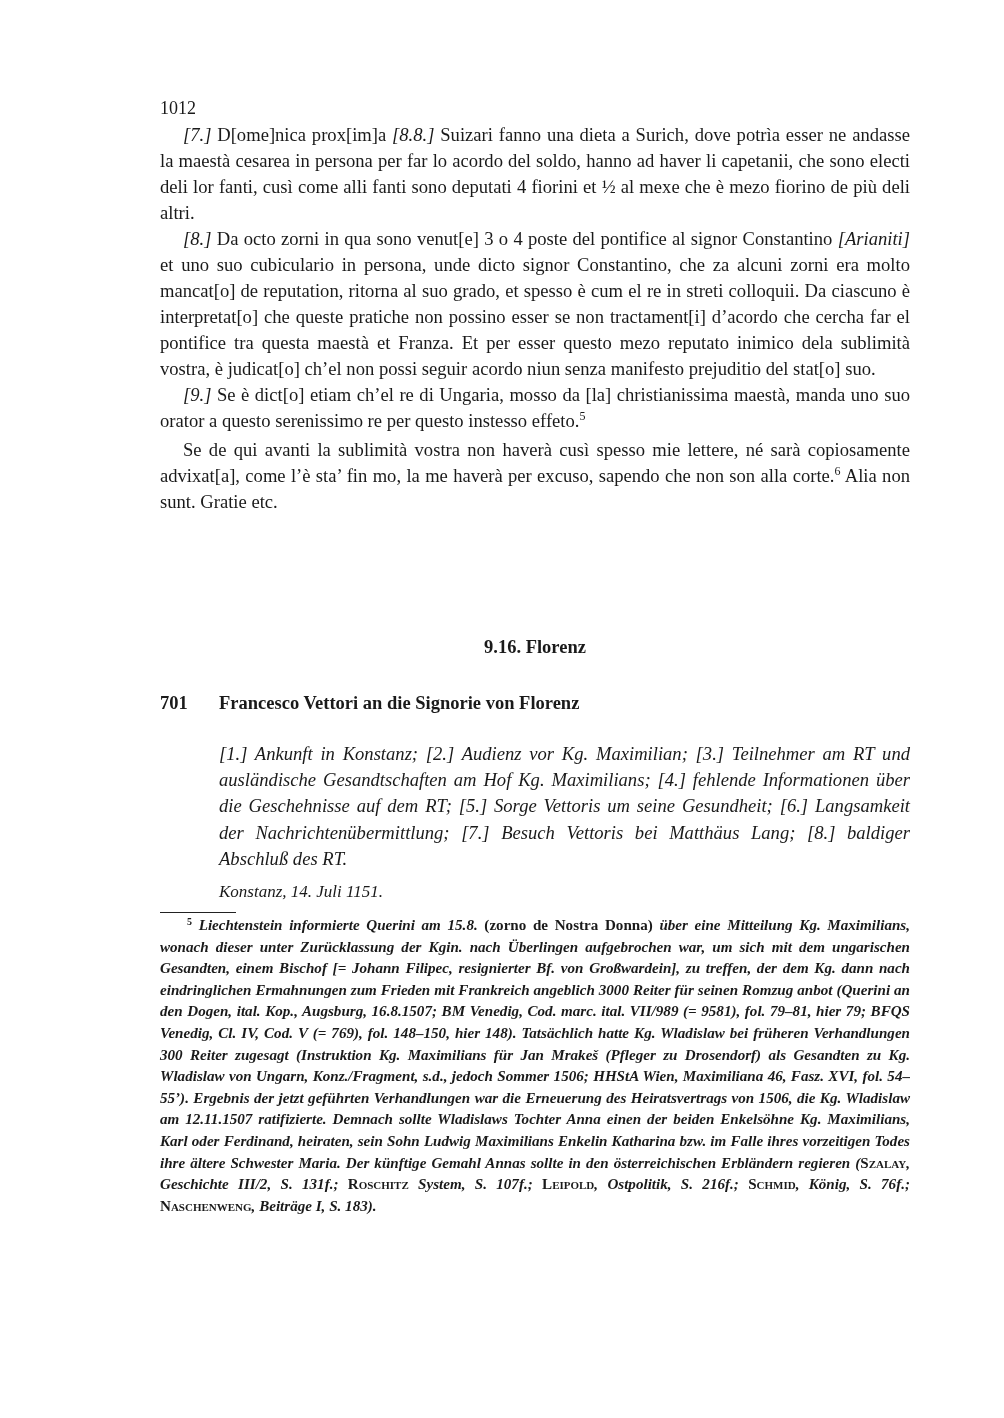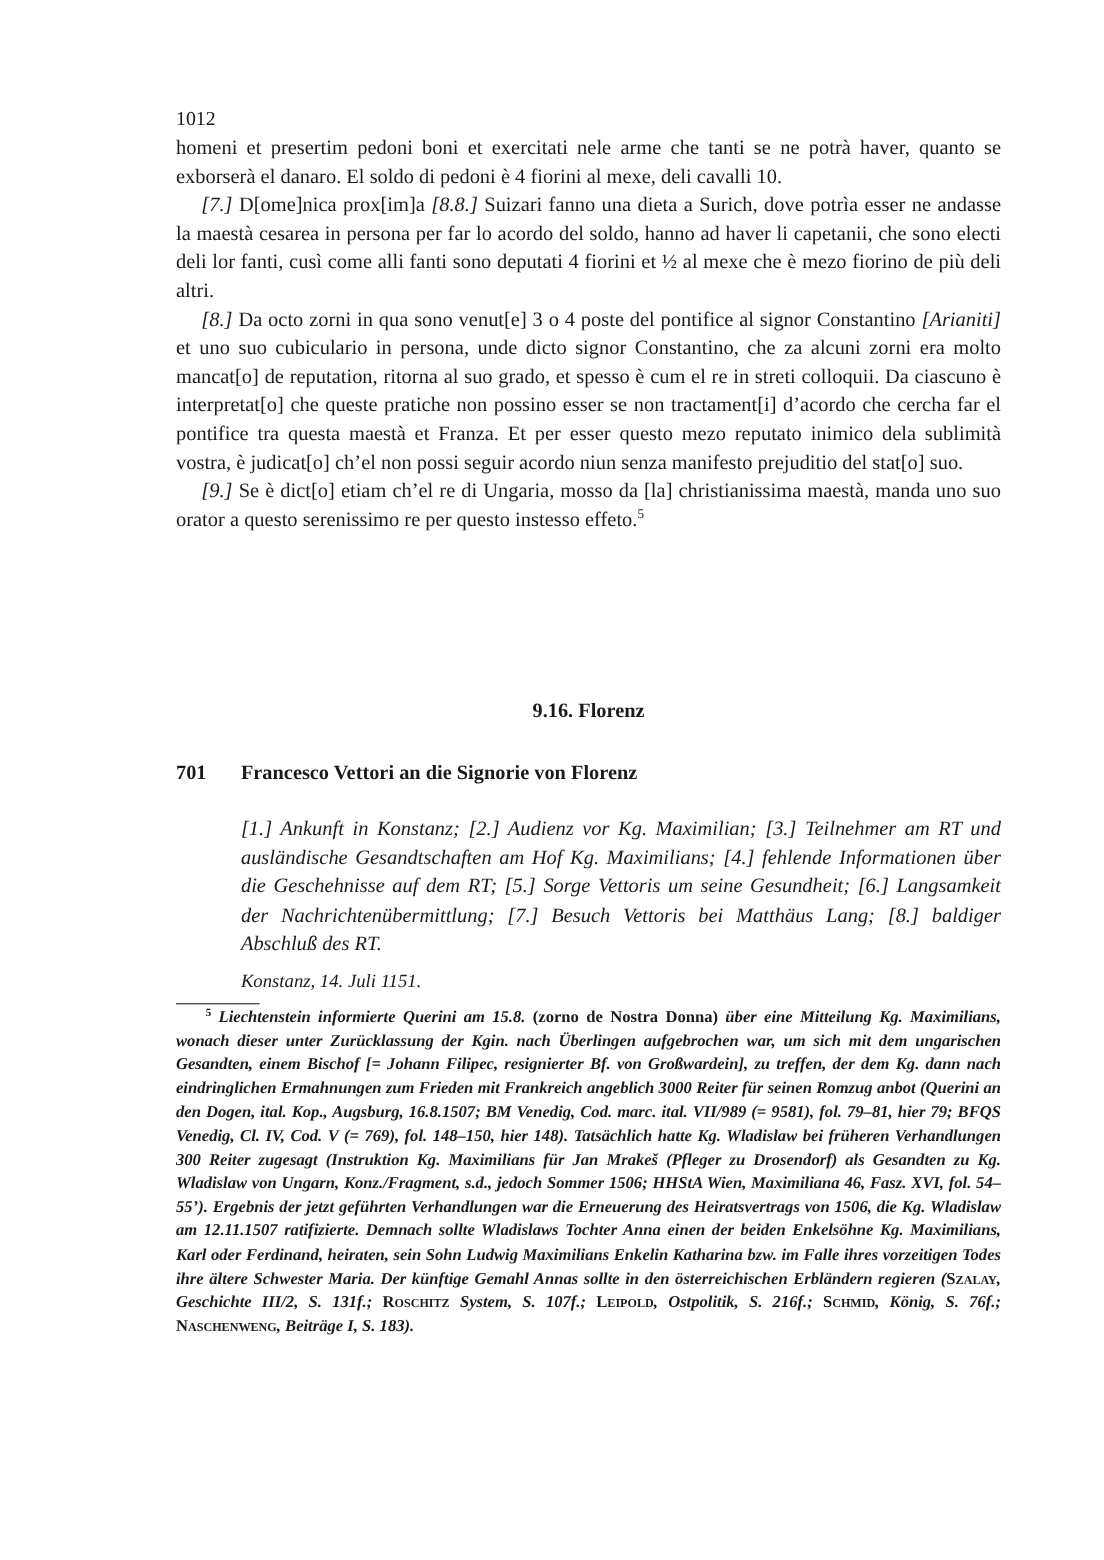--- a/index.html
+++ b/index.html
@@ -31,24 +31,24 @@
 </head>
 <body>
 
 <div class="page">
 
   <div class="running-head">
     <span class="page-num">1012</span>
   </div>
 
   <div class="body-text">
-    <p><span>homeni et presertim pedoni boni et exercitati nele arme che tanti se ne potrà haver, quanto se exborserà el danaro. El soldo di pedoni è 4 fiorini al mexe, deli cavalli 10.</span></p>
     <p class="ind"><i>[7.]</i><span> D[ome]nica prox[im]a </span><i>[8.8.]</i><span> Suizari fanno una dieta a Surich, dove potrìa esser ne andasse la maestà cesarea in persona per far lo acordo del soldo, hanno ad haver li capetanii, che sono electi deli lor fanti, cusì come alli fanti sono deputati 4 fiorini et ½ al mexe che è mezo fiorino de più deli altri.</span></p>
     <p class="ind"><i>[8.]</i><span> Da octo zorni in qua sono venut[e] 3 o 4 poste del pontifice al signor Constantino </span><i>[Arianiti]</i><span> et uno suo cubiculario in persona, unde dicto signor Constantino, che za alcuni zorni era molto mancat[o] de reputation, ritorna al suo grado, et spesso è cum el re in streti colloquii. Da ciascuno è interpretat[o] che queste pratiche non possino esser se non tractament[i] d’acordo che cercha far el pontifice tra questa maestà et Franza. Et per esser questo mezo reputato inimico dela sublimità vostra, è judicat[o] ch’el non possi seguir acordo niun senza manifesto prejuditio del stat[o] suo.</span></p>
     <p class="ind"><i>[9.]</i><span> Se è dict[o] etiam ch’el re di Ungaria, mosso da [la] christianissima maestà, manda uno suo orator a questo serenissimo re per questo instesso effeto.</span><sup>5</sup></p>
+    <p class="ind spaced"><span>Se de qui avanti la sublimità vostra non haverà cusì spesso mie lettere, né sarà copiosamente advixat[a], come l’è sta’ fin mo, la me haverà per excuso, sapendo che non son alla corte.</span><sup>6</sup><span> Alia non sunt. Gratie etc.</span></p>
   </div>
 
   <div class="section-heading">9.16. Florenz</div>
 
   <div class="doc-heading">
     <span class="doc-num">701</span>
     <span class="doc-title">Francesco Vettori an die Signorie von Florenz</span>
   </div>
 
   <div class="regest">[1.] Ankunft in Konstanz; [2.] Audienz vor Kg. Maximilian; [3.] Teilnehmer am RT und ausländische Gesandtschaften am Hof Kg. Maximilians; [4.] fehlende Informationen über die Geschehnisse auf dem RT; [5.] Sorge Vettoris um seine Gesundheit; [6.] Langsamkeit der Nachrichtenübermittlung; [7.] Besuch Vettoris bei Matthäus Lang; [8.] baldiger Abschluß des RT.</div>

